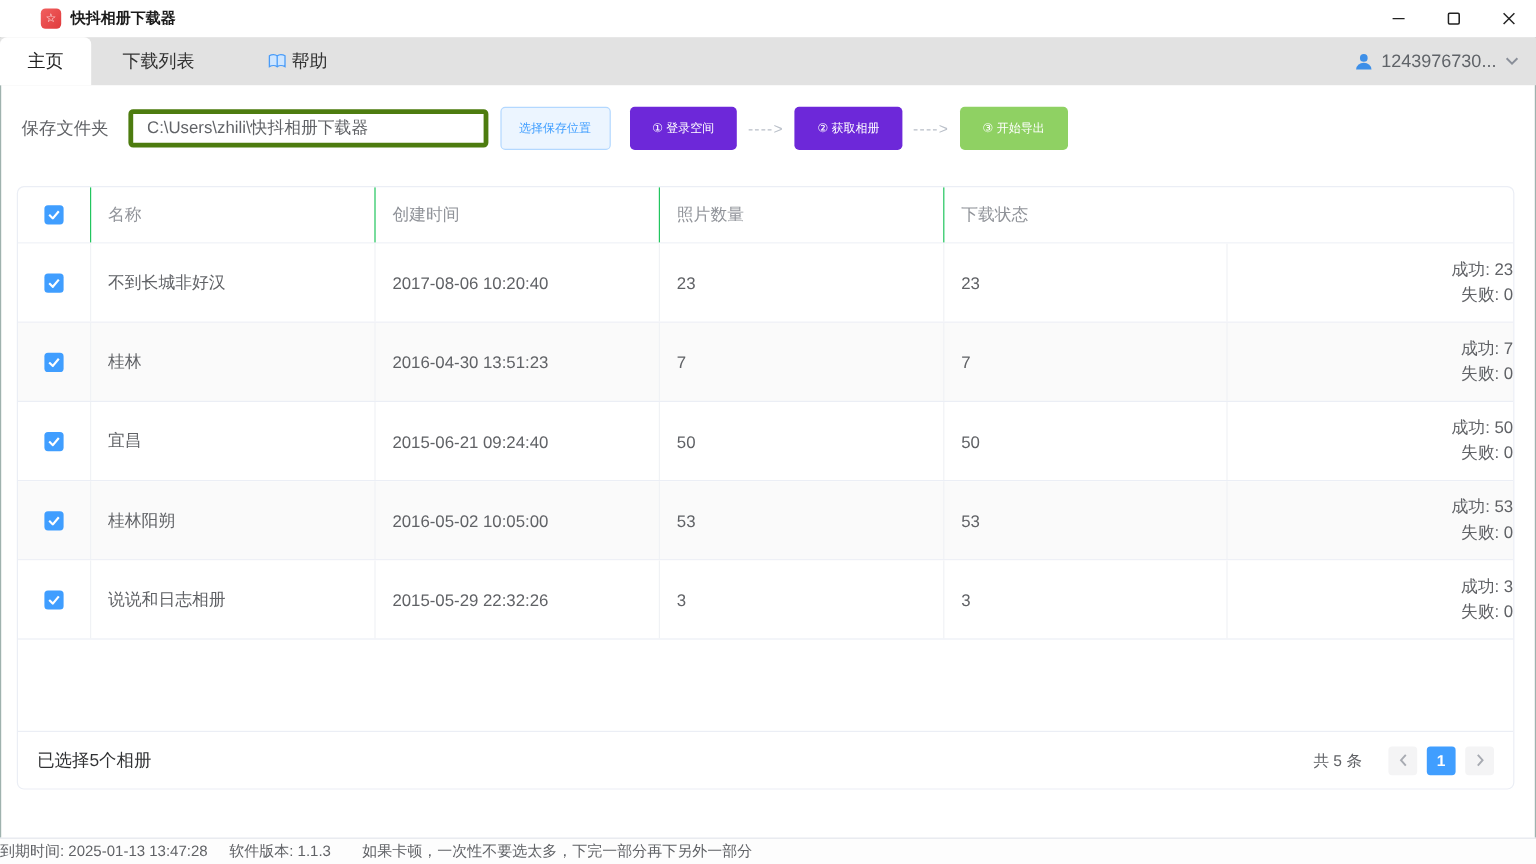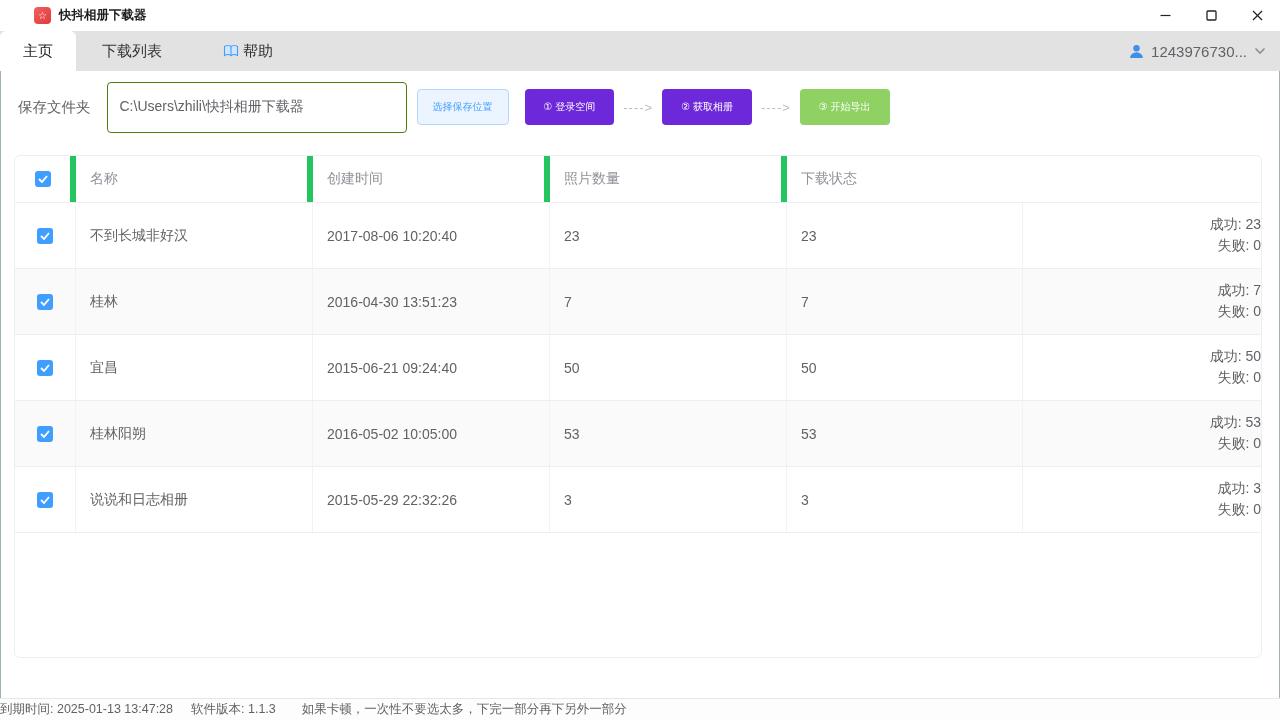--- a/index.html
+++ b/index.html
@@ -44,21 +44,21 @@
   }
   .user-id { font-size: 15px; color: #5f6368; }
 
   
   .toolbar {
     position: absolute; top: 89px; left: 18px; right: 18px; height: 36px;
     display: flex; align-items: center;
   }
   .folder-label { font-size: 14.5px; color: #606266; margin-right: 16px; }
   .folder-input {
-    width: 300px; height: 51px; border: 1px solid #4d7c0f; border-radius: 4px;
+    width: 300px; height: 32px; border: 4px solid #4d7c0f; border-radius: 4px;
     padding: 0 12px; font-size: 14px; color: #606266; outline: none;
     font-family: "Liberation Sans", "DejaVu Sans", sans-serif; background: #fff;
   }
   .btn { height: 36px; border-radius: 4px; border: none; font-size: 10px;
          display: inline-flex; align-items: center; justify-content: center;
          font-family: "Liberation Sans", "DejaVu Sans", sans-serif; cursor: pointer; }
   .btn-plain { background: #ecf5ff; border: 1px solid #b3d8ff; color: #409eff;
                padding: 0 15px; margin-left: 10px; }
   .btn-primary { background: #6d28d9; color: #ffffff; padding: 0 19px; margin-left: 16px; }
   .btn-success { background: #8fd163; color: #ffffff; padding: 0 19px; }
@@ -69,21 +69,21 @@
     position: absolute; left: 14px; top: 155px; width: 1248px; height: 503px;
     border: 1px solid #ebeef5; border-radius: 6px; background: #fff;
     display: flex; flex-direction: column; overflow: hidden;
   }
   .grid-row {
     display: grid;
     grid-template-columns: 61px 237px 237px 237px 236px 1fr;
   }
   .thead { height: 47px; border-bottom: 1px solid #ebeef5; }
   .th { display: flex; align-items: center; padding-left: 14px;
-        font-size: 14px; color: #909399; border-right: 6px solid #22c55e; }
+        font-size: 14px; color: #909399; border-right: 1px solid #22c55e; }
   .th:last-child, .cell:last-child { border-right: none; }
   .tbody { flex: 0 0 auto; }
   .trow { height: 66px; border-bottom: 1px solid #ebeef5; background: #fff; }
   .trow.striped { background: #fafafa; }
   .cell { display: flex; align-items: center; padding-left: 14px;
           font-size: 14px; color: #606266; border-right: 1px solid #f0f2f5; }
   .cb-cell { justify-content: center; padding-left: 0; }
   .status-cell { flex-direction: column; align-items: flex-end; justify-content: center; gap: 3px; }
   .status-cell div { font-size: 14px; color: #606266; }
   .checkbox {
@@ -280,19 +280,36 @@
     <div class="cell">3</div>
     <div class="cell status-cell">
       <div>成功: 3</div>
       <div>失败: 0</div>
     </div>
   </div>
 </div>
 
   <div class="filler"></div>
 
+  <div class="card-footer">
+    <span class="selection-text">已选择5个相册</span>
+    <div class="pager">
+      <span class="total-text">共 5 条</span>
+      <div class="page-btn">
+        <svg width="7" height="11" viewBox="0 0 7 11">
+            <polyline points="5.5,1 1.5,5.5 5.5,10" fill="none" stroke="#a8abb2" stroke-width="1.6"></polyline>
+          </svg>
+      </div>
+      <div class="page-btn current">1</div>
+      <div class="page-btn">
+        <svg width="7" height="11" viewBox="0 0 7 11">
+            <polyline points="1.5,1 5.5,5.5 1.5,10" fill="none" stroke="#a8abb2" stroke-width="1.6"></polyline>
+          </svg>
+      </div>
+    </div>
+  </div>
 </div>
 
 <div class="statusbar">
   <span class="seg">到期时间: 2025-01-13 13:47:28</span>
   <span class="seg">软件版本: 1.1.3</span>
   <span class="seg seg-hint">如果卡顿，一次性不要选太多，下完一部分再下另外一部分</span>
 </div>
 
 </body></html>

